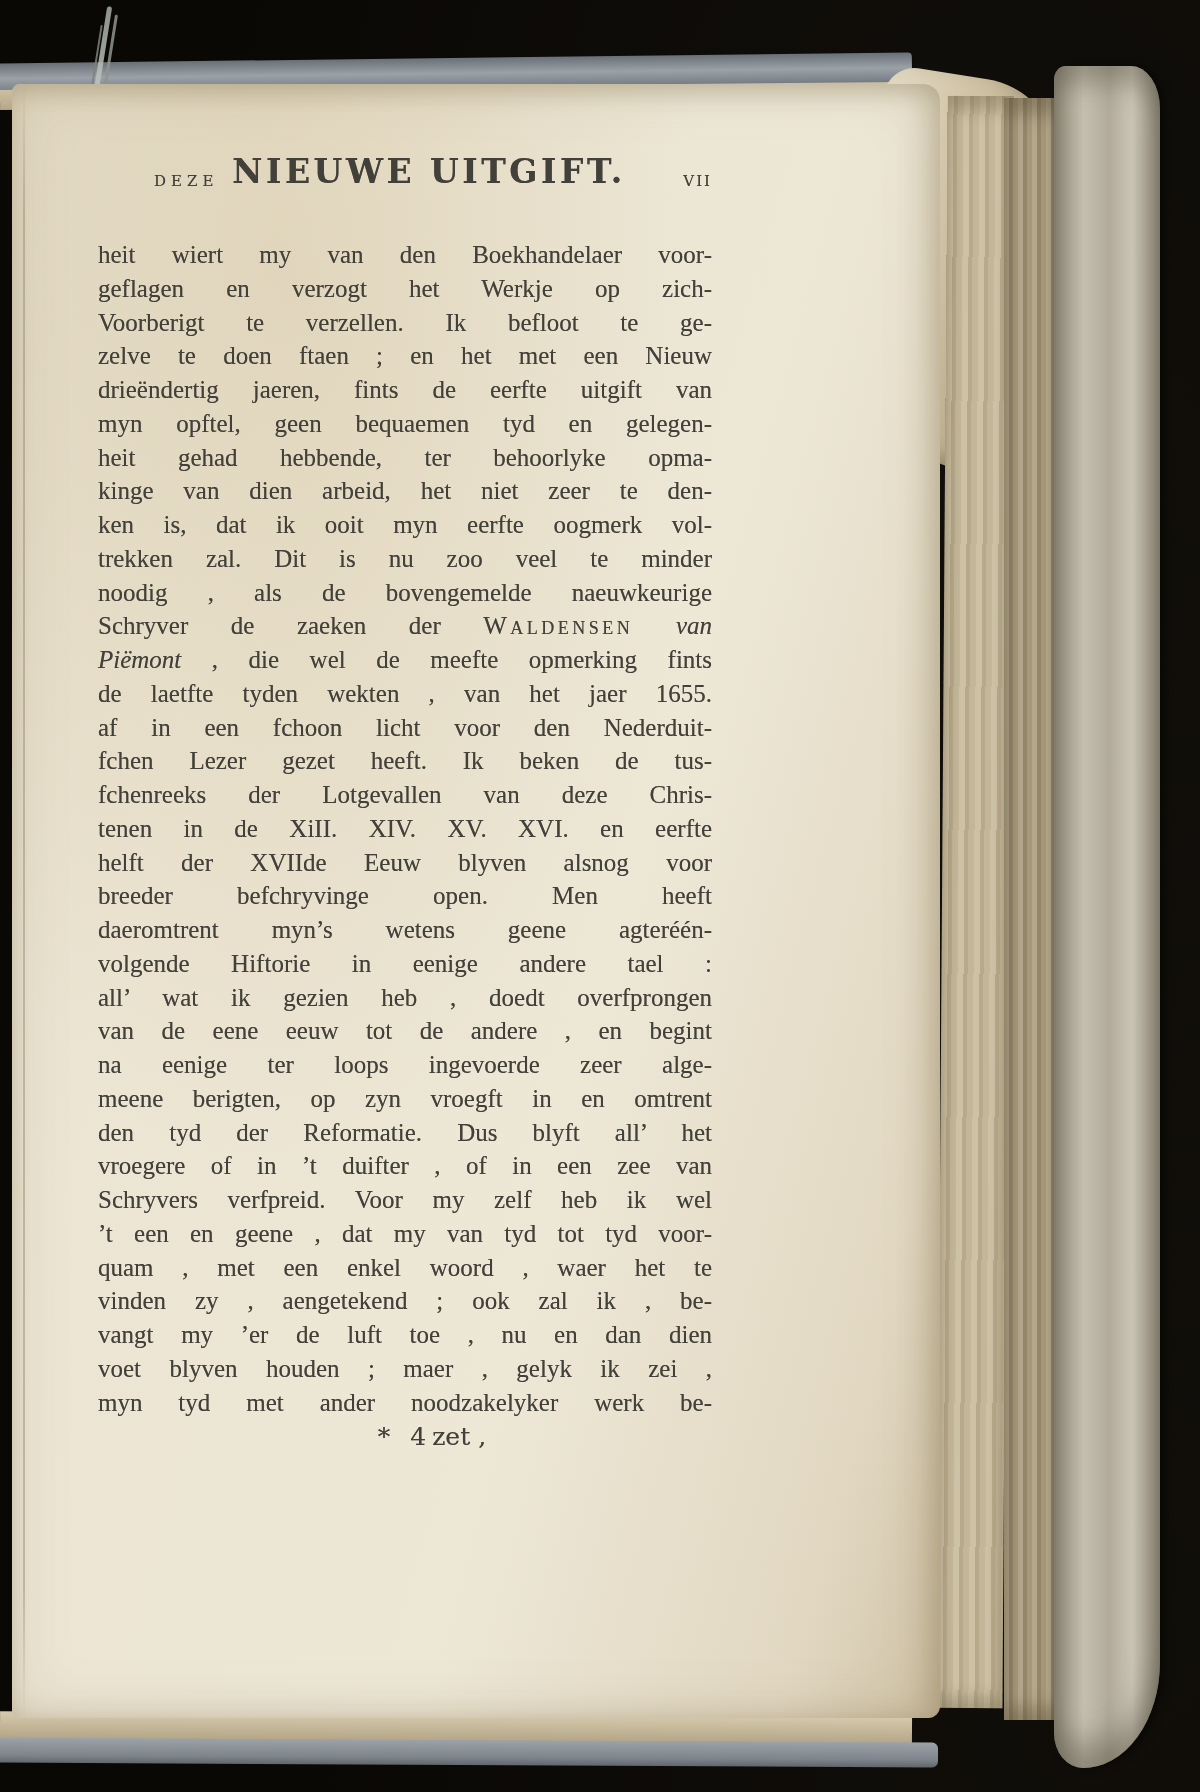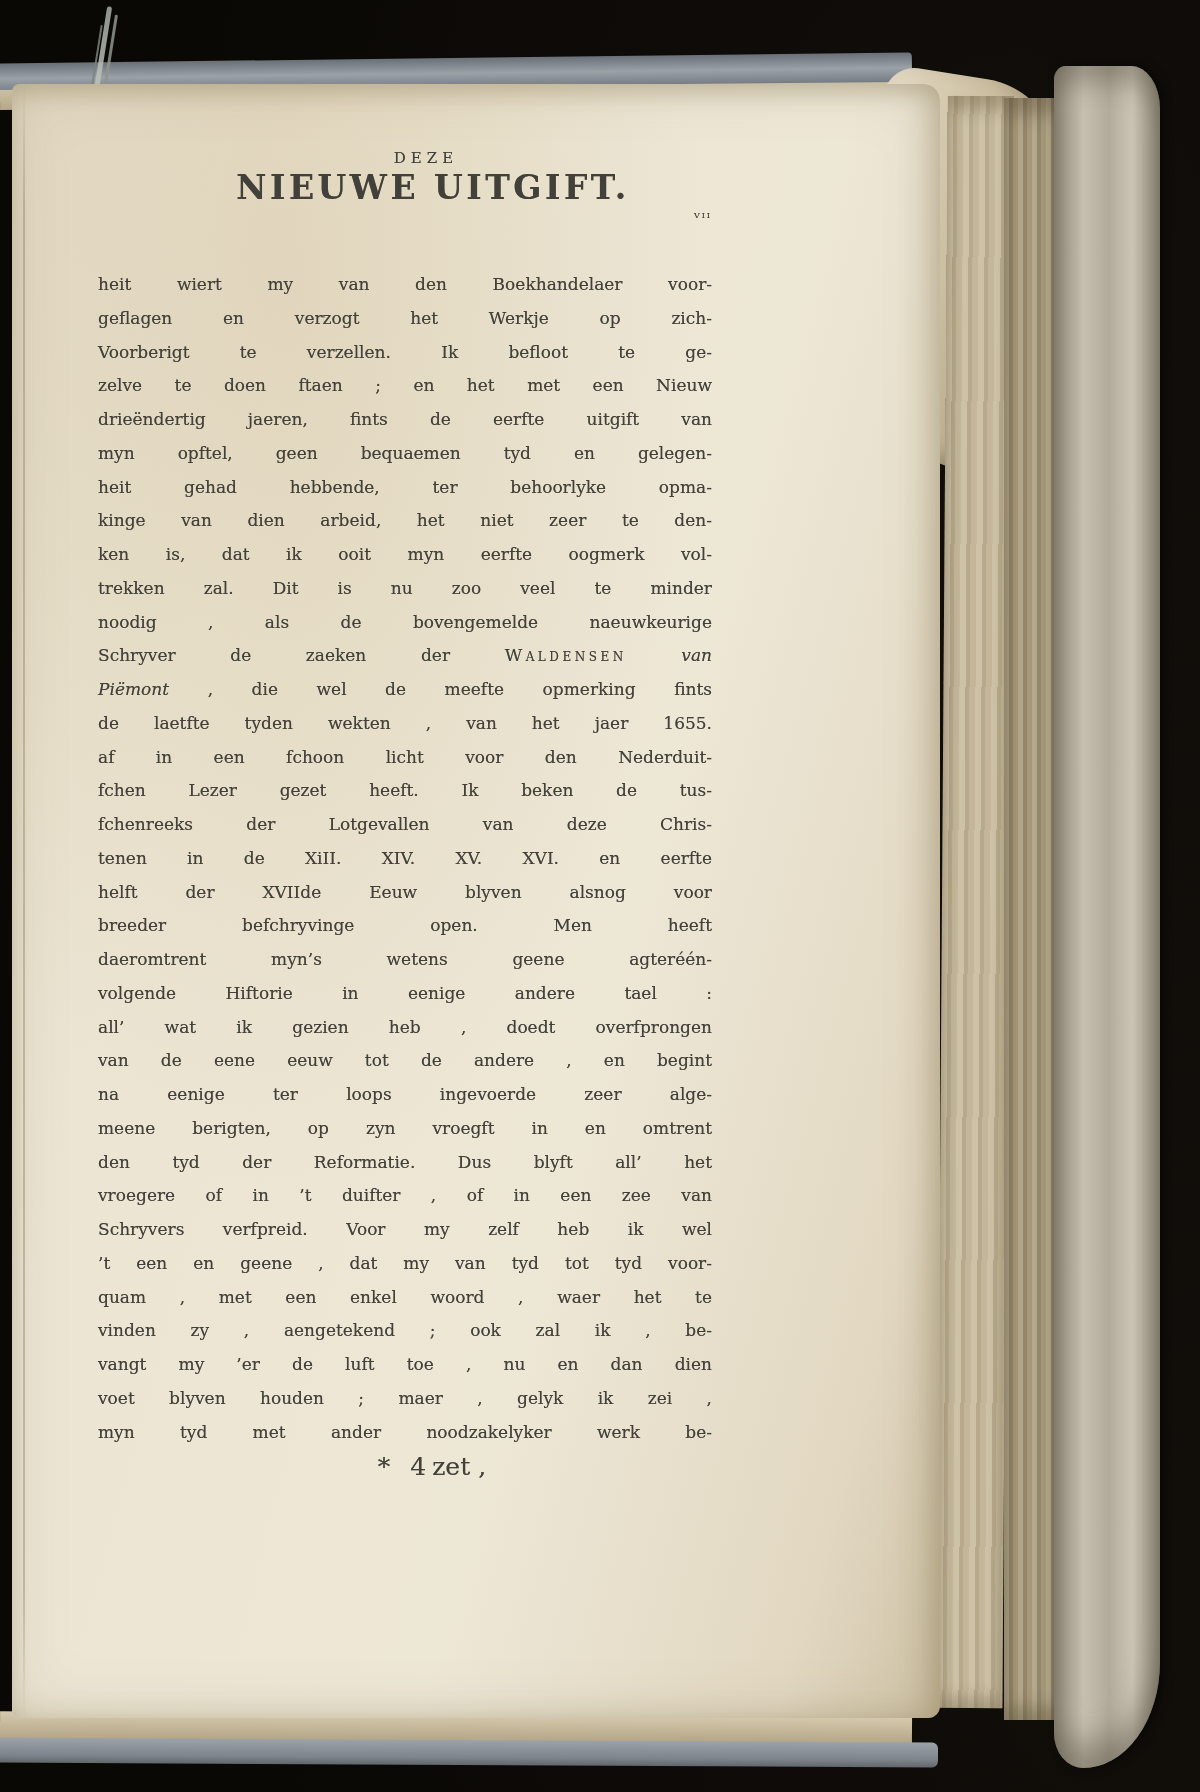--- a/index.html
+++ b/index.html
@@ -74,36 +74,36 @@
     position:absolute;left:-10px;top:1740px;width:948px;height:25px;
     background:linear-gradient(#9ba2a8,#7e848b 70%,#62676d);
     transform:rotate(.3deg);border-radius:6px;
   }
   
   .content{
     position:absolute;left:86px;top:60px;width:614px;color:#42403a;
     text-shadow:0 0 .5px rgba(62,58,48,.55);
   }
   .header-row{
-    display:flex;align-items:center;white-space:nowrap;
-    padding-left:56px;flex-direction:column;
+    display:flex;align-items:flex-end;white-space:nowrap;
+    padding-left:56px;margin-top:8px;
   }
   .header-prefix{
     font-variant:small-caps;font-size:21px;letter-spacing:5px;margin-right:14px;
   }
   .header-title{
     font-size:33px;letter-spacing:3.5px;font-weight:600;
   }
   .header-pagenum{
-    margin-left:auto;font-variant:small-caps;font-size:12px;letter-spacing:2px;
+    margin-left:auto;font-variant:small-caps;font-size:22px;letter-spacing:2px;
   }
   .body-block{margin-top:47px;}
   .line{
-    font-size:17px;line-height:33.75px;
-    text-align:justify;text-align-last:justify;
+    font-size:25px;line-height:33.75px;
+    text-align:justify;text-align-last:justify;font-family:Liberation Serif, serif;
   }
   .seg-smallcaps{font-variant:small-caps;letter-spacing:3.5px;}
   .seg-italic{font-style:italic;}
   .footer-row{display:flex;font-size:25px;line-height:34px;margin-top:1px;}
   .footer-spacer{flex:1;}
   .footer-sig{flex:0 0 auto;letter-spacing:6px;}
   .footer-right{flex:1;text-align:left;}
 </style>
 </head>
 <body>

